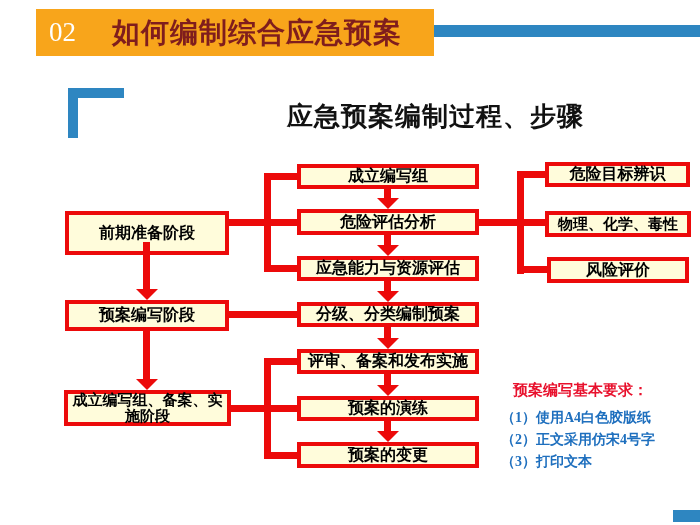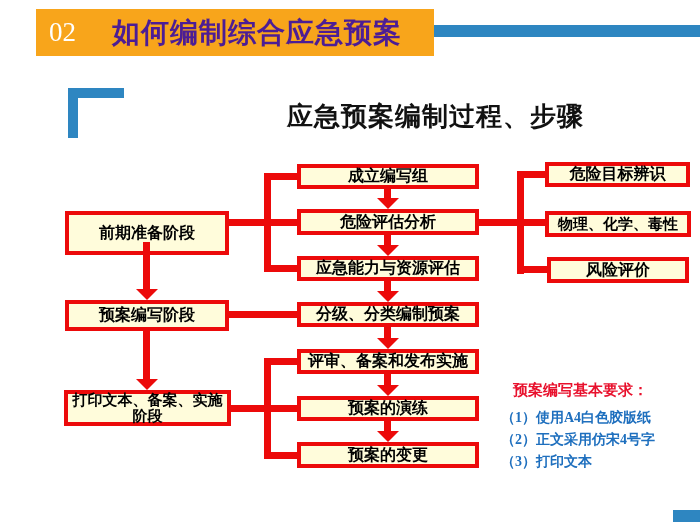--- a/index.html
+++ b/index.html
@@ -19,21 +19,21 @@
   
   .header-bar{
     position:absolute;left:0;top:9px;width:398px;height:47px;
     background:var(--accent-orange);display:flex;align-items:center;
   }
   .header-number{
     color:#fff;font-family:"Liberation Serif","DejaVu Serif",serif;
     font-size:27px;margin-left:13px;font-weight:normal;
   }
   .header-title{
-    color:#4c1d95;font-size:28px;font-weight:bold;margin-left:36px;letter-spacing:1px;
+    color:#7f1d1d;font-size:28px;font-weight:bold;margin-left:36px;letter-spacing:1px;
   }
   .header-line{
     position:absolute;left:398px;top:25px;width:302px;height:12px;background:var(--accent-blue);
   }
   
   .corner-tl{
     position:absolute;left:32px;top:88px;width:56px;height:50px;box-sizing:border-box;
     border-left:10px solid var(--accent-blue);border-top:10px solid var(--accent-blue);
   }
   .corner-br{
@@ -89,21 +89,21 @@
   </div>
   <div class="header-line"></div>
 
   <div class="corner-tl"></div>
   <div class="corner-br"></div>
 
   <div class="slide-title">应急预案编制过程、步骤</div>
 
   <div class="fbox" style="left:29px;top:211px;width:164px;height:44px;">前期准备阶段</div>
   <div class="fbox" style="left:29px;top:300px;width:164px;height:31px;">预案编写阶段</div>
-  <div class="fbox" style="left:28px;top:390px;width:167px;height:36px;font-size:15px;">打印文本、备案、实施阶段</div>
+  <div class="fbox" style="left:28px;top:390px;width:167px;height:36px;font-size:15px;">成立编写组、备案、实施阶段</div>
 
   <div class="fbox" style="left:261px;top:164px;width:182px;height:25px;">成立编写组</div>
   <div class="fbox" style="left:261px;top:256px;width:182px;height:25px;">应急能力与资源评估</div>
   <div class="fbox" style="left:261px;top:209px;width:182px;height:26px;">危险评估分析</div>
   <div class="fbox" style="left:261px;top:302px;width:182px;height:25px;">分级、分类编制预案</div>
   <div class="fbox" style="left:261px;top:396px;width:182px;height:25px;">预案的演练</div>
   <div class="fbox" style="left:261px;top:349px;width:182px;height:25px;">评审、备案和发布实施</div>
   <div class="fbox" style="left:261px;top:442px;width:182px;height:26px;">预案的变更</div>
 
   <div class="fbox" style="left:509px;top:162px;width:145px;height:25px;">危险目标辨识</div>

